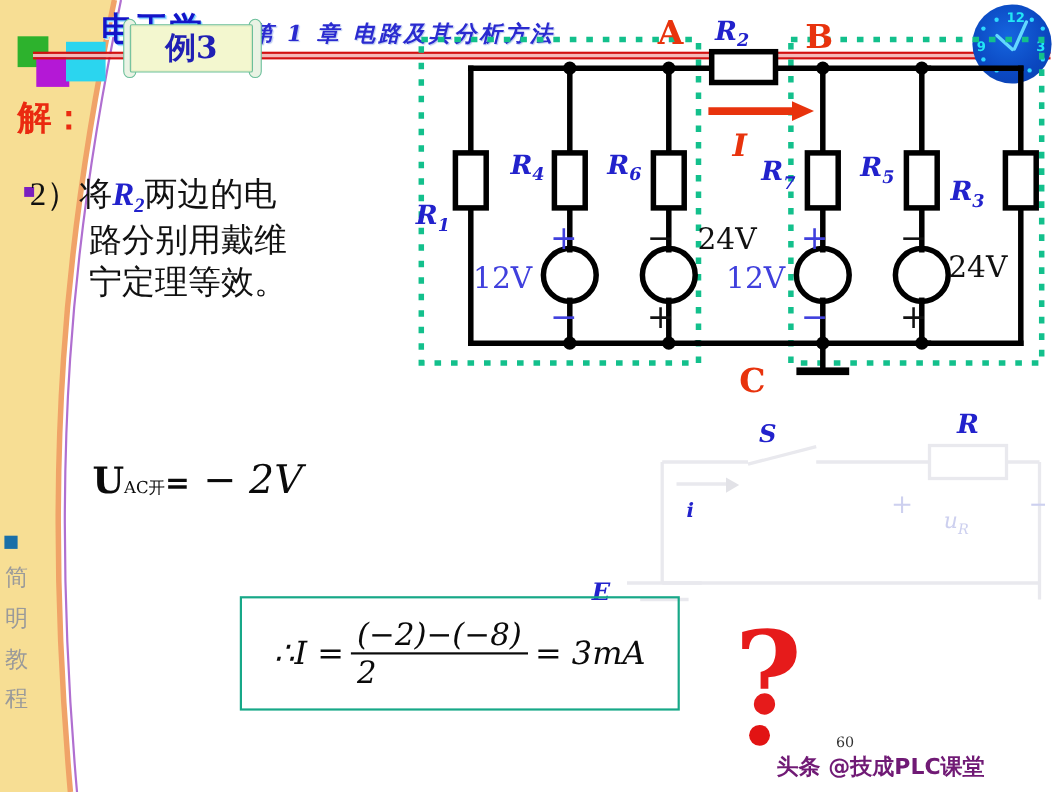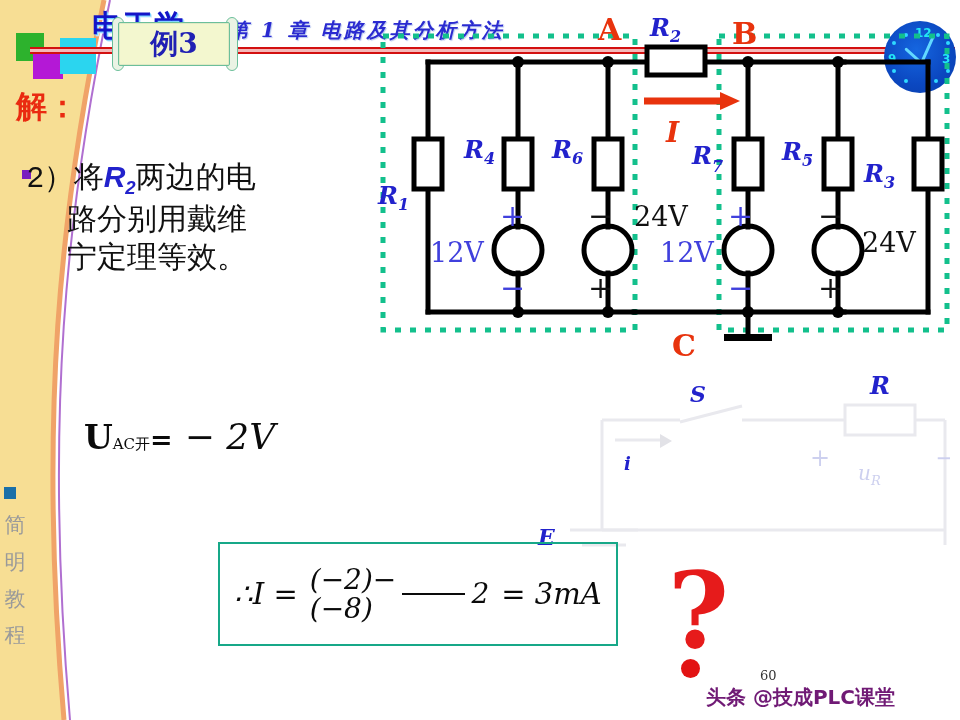--- a/index.html
+++ b/index.html
@@ -70,25 +70,25 @@
 
   
   .jie{
     position:absolute;left:16px;top:86px;
     font-family:"DejaVu Sans", sans-serif;font-weight:bold;font-size:31px;color:#ea2a10;
     white-space:nowrap;
   }
   .bullet-sq{position:absolute;left:22px;top:170px;width:9px;height:9px;background:#7a1fbf;}
   .para{
     position:absolute;left:27px;top:158px;width:330px;
-    font-family:Liberation Sans, sans-serif;font-size:30px;color:#111;line-height:1.28;
+    font-family:Liberation Serif, serif;font-size:30px;color:#111;line-height:1.28;
   }
   .para .rsub{color:#2222cc;font-weight:bold;font-style:italic;}
   .para .rsub sub{font-size:0.62em;}
-  .para .l2{display:block;margin-left:40px;}
+  .para .l2{display:block;margin-left:54px;}
 
   
   .side-sq{position:absolute;left:4px;top:487px;width:12px;height:12px;background:#1a6fa8;}
   .side-text{
     position:absolute;left:2px;top:507px;width:26px;
     font-family:"DejaVu Sans", sans-serif;font-size:21px;color:#9a9a9a;
     line-height:1.75;text-align:center;
   }
   .side-text span{display:block;}
 
@@ -104,21 +104,21 @@
   
   .res-box{
     position:absolute;left:218px;top:542px;width:396px;height:100px;
     border:2px solid #17a888;background:transparent;
   }
   .res-inner{
     position:absolute;left:0;top:0;width:100%;height:100%;
     display:flex;align-items:center;justify-content:center;
     font-family:"DejaVu Serif", serif;font-style:italic;font-size:29px;color:#0a0a0a;
   }
-  .frac{display:inline-flex;flex-direction:row;align-items:center;vertical-align:middle;margin:0 6px;}
+  .frac{display:inline-flex;flex-direction:column;align-items:flex-start;vertical-align:middle;margin:0 6px;}
   .frac .num{padding:0 6px;font-size:28px;line-height:1.05;}
   .frac .bar{width:100%;height:2px;background:#0a0a0a;margin:2px 0;}
   .frac .den{padding:0 6px;font-size:28px;line-height:1.05;}
 
   .qmark{
     position:absolute;left:668px;top:560px;
     font-family:"DejaVu Serif", serif;font-weight:bold;font-size:104px;color:#e61b1b;
     line-height:1;
   }
 
@@ -132,21 +132,20 @@
     font-family:"DejaVu Sans", sans-serif;font-size:20px;font-weight:bold;color:#701a75;
     white-space:nowrap;
   }
   .wm-dot{position:absolute;left:681px;top:659px;width:19px;height:19px;border-radius:50%;background:#e21313;}
 
   
   .clock{
     position:absolute;left:884px;top:4px;width:72px;height:72px;border-radius:50%;
     background:radial-gradient(circle at 45% 40%, #1566e0 0%, #0b47c0 60%, #0a3ea8 100%);
     overflow:hidden;
-    margin-top:17px;
   }
   .clock .num{position:absolute;font-family:"DejaVu Sans", sans-serif;font-size:12px;font-weight:bold;color:#22e6f5;}
   .clock .n12{left:31px;top:5px;}
   .clock .n3{left:58px;top:31px;}
   .clock .n9{left:4px;top:31px;}
   .clock .hand{position:absolute;left:36px;top:12px;width:3px;height:30px;background:#62d8ff;transform-origin:bottom center;transform:rotate(24deg);border-radius:2px;}
   .clock .hand2{position:absolute;left:36px;top:20px;width:3px;height:22px;background:#62d8ff;transform-origin:bottom center;transform:rotate(-48deg);border-radius:2px;}
   .clock .pip{position:absolute;width:4px;height:4px;border-radius:50%;background:#2fd9ff;}
 
   

